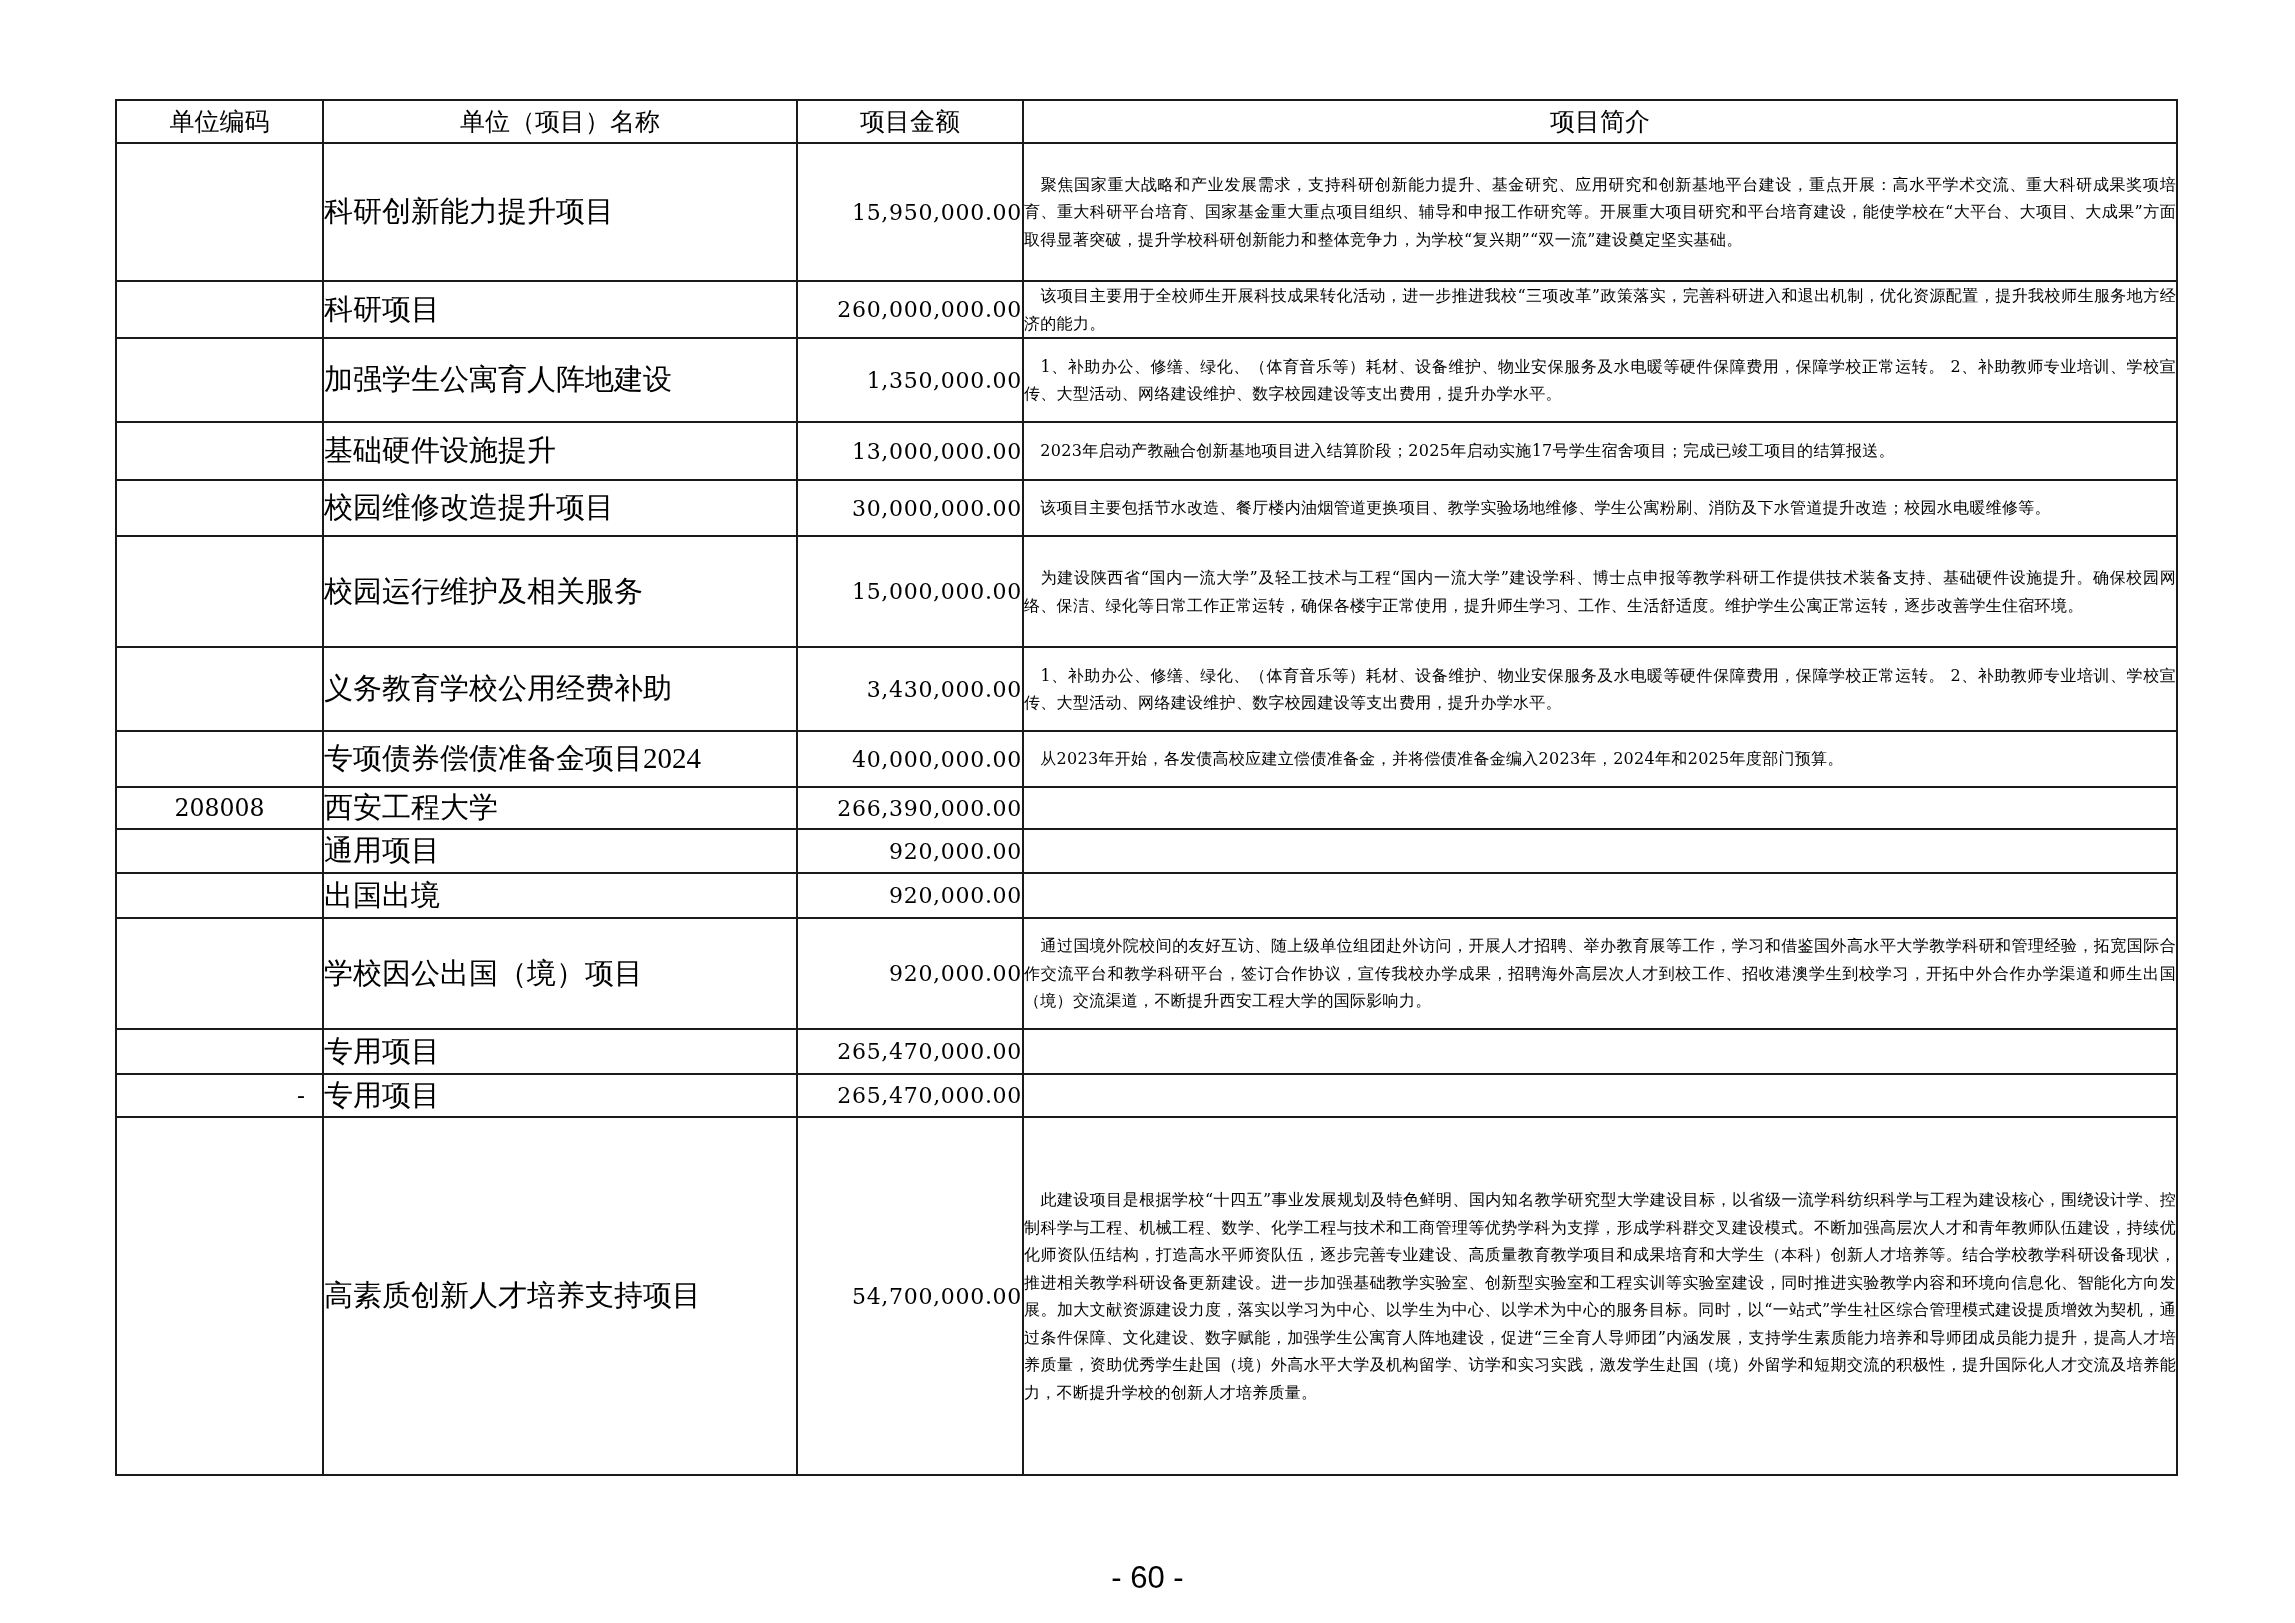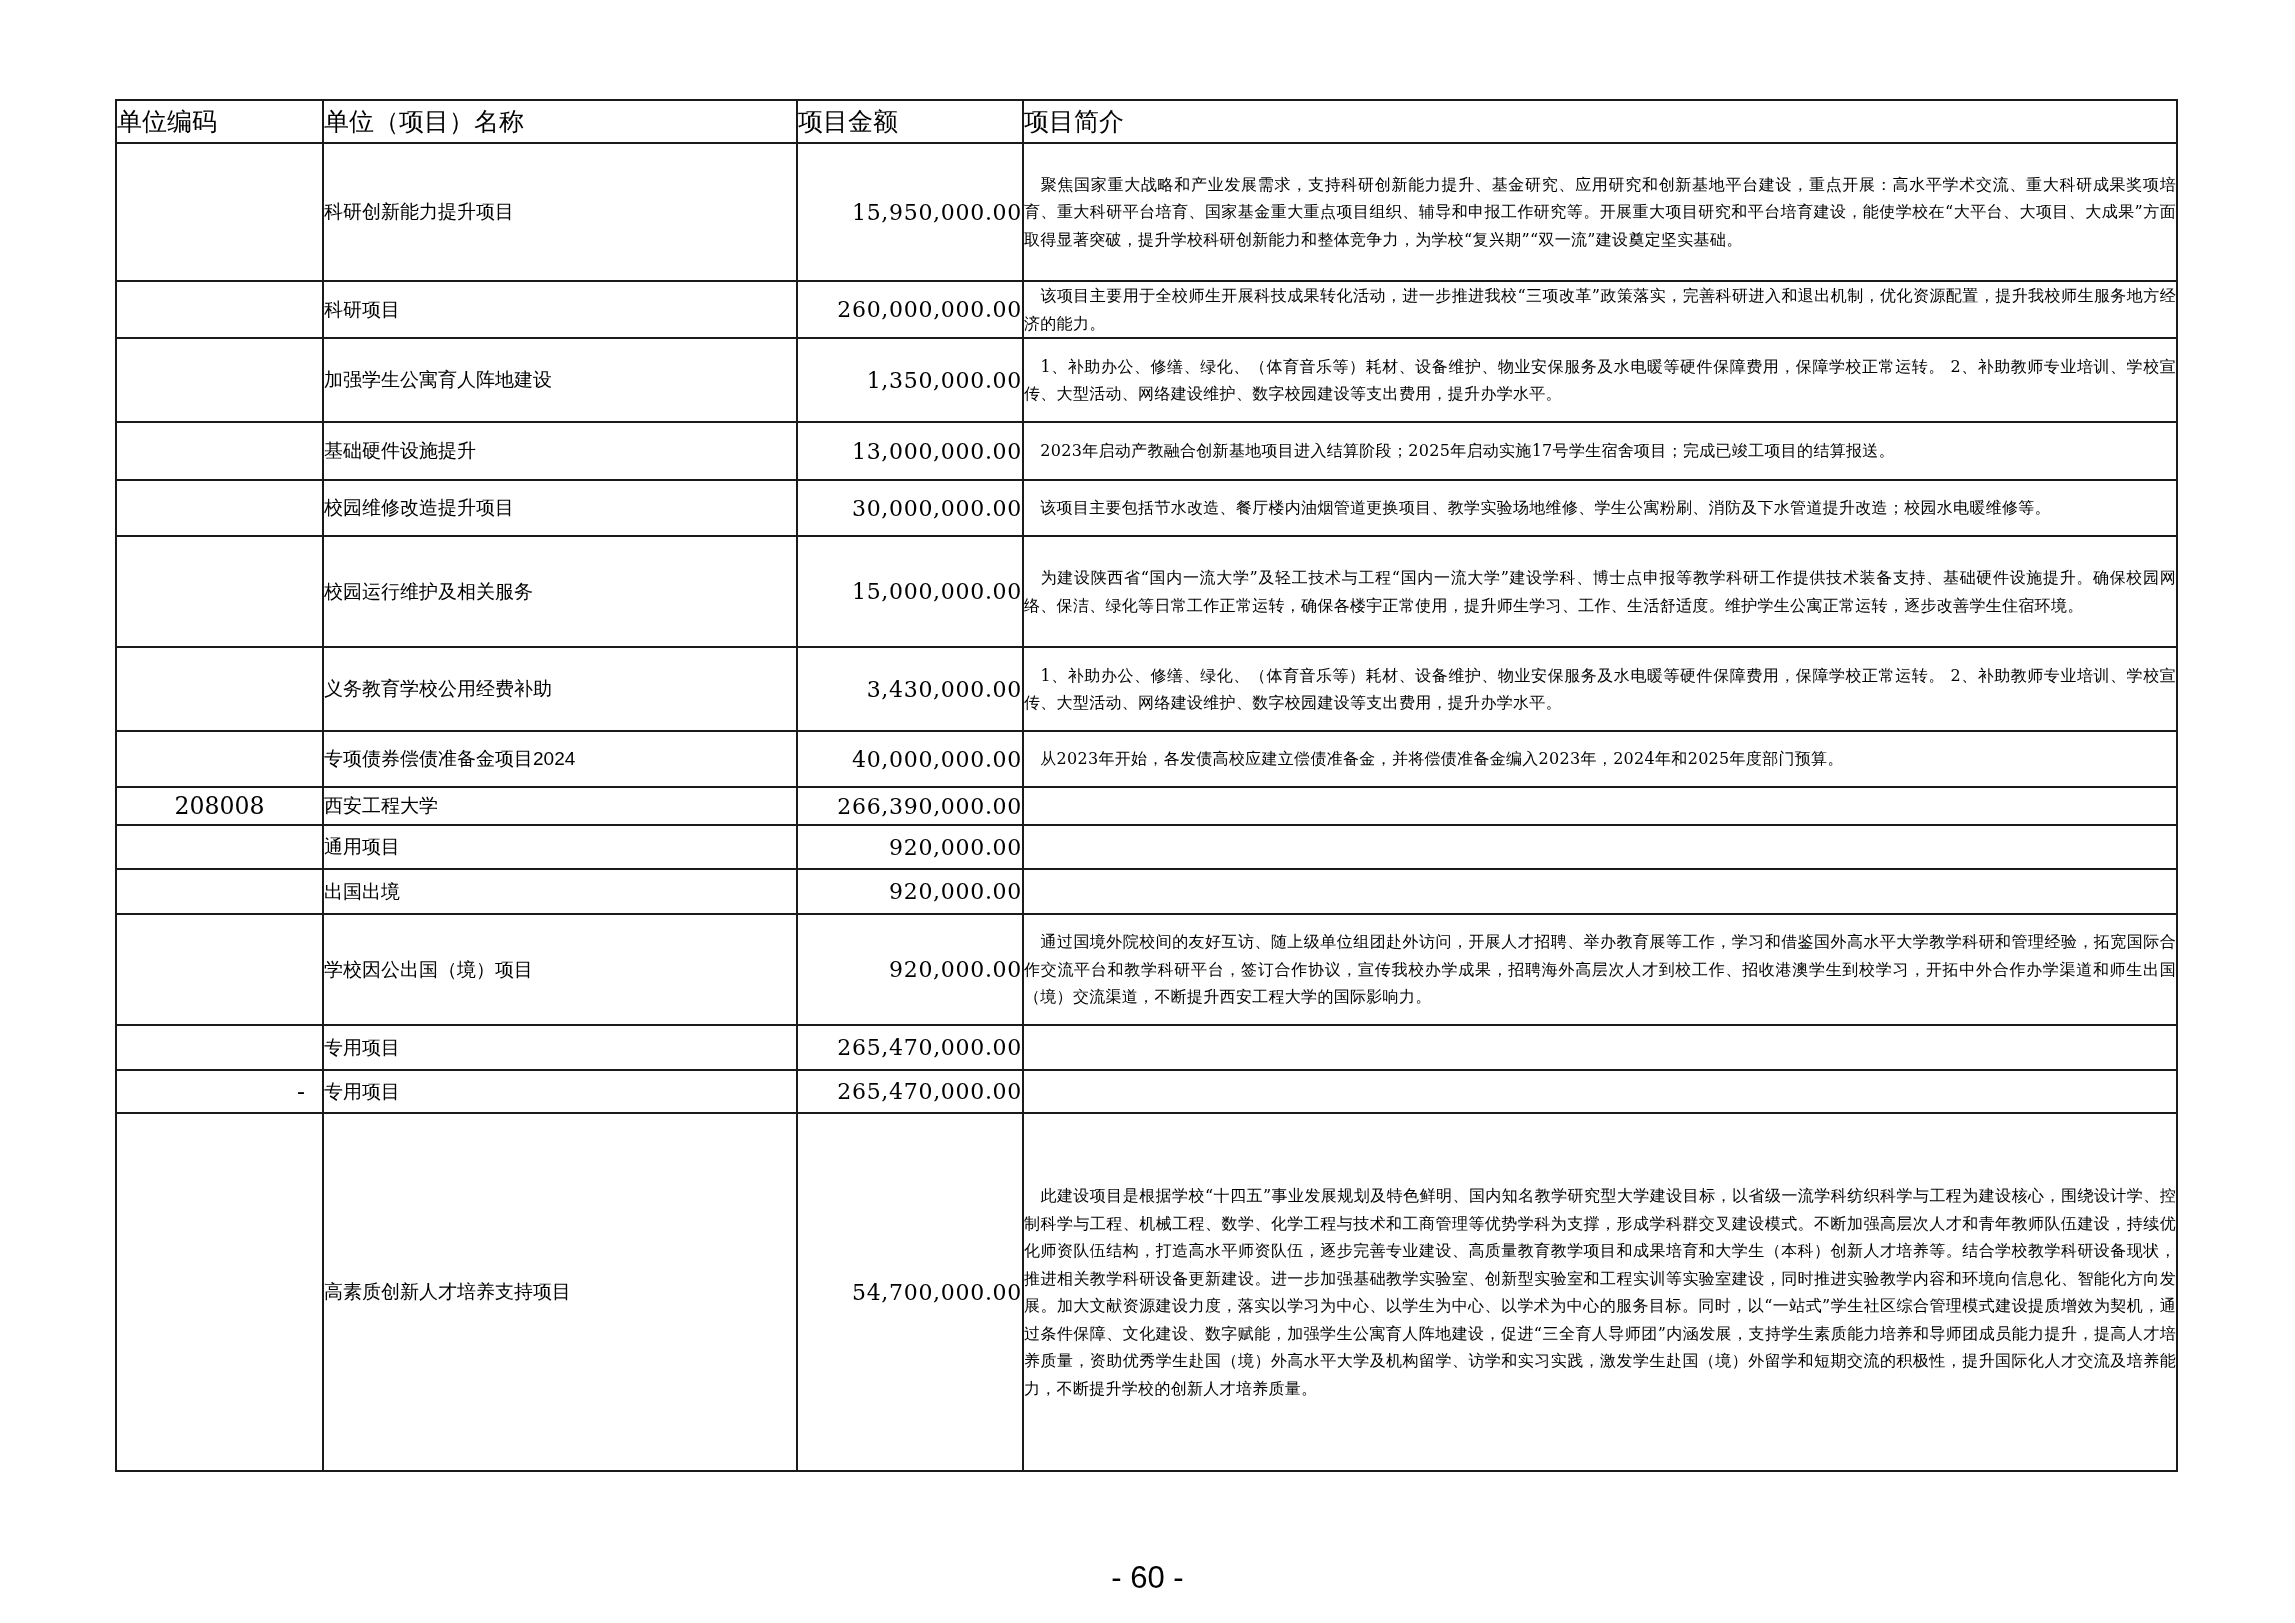--- a/index.html
+++ b/index.html
@@ -18,31 +18,31 @@
   table.budget th, table.budget td {
     border: 2px solid #1a1a1a;
     padding: 0;
     vertical-align: middle;
     overflow: hidden;
   }
   table.budget th {
     font-family: "DejaVu Sans", "Liberation Sans", sans-serif;
     font-weight: normal;
     font-size: 25px;
-    text-align: left;
+    text-align: center;
     height: 41px;
   }
   td.code {
     font-family: "DejaVu Serif", "Liberation Serif", serif;
     font-size: 23.6px; text-align: center;
   }
   td.code.dash { text-align: right; padding-right: 17px; }
   td.name {
-    font-family: Liberation Sans, sans-serif;
-    font-size: 19px; text-align: left; padding-left: 14.4px;
+    font-family: Liberation Serif, serif;
+    font-size: 29px; text-align: left; padding-left: 14.4px;
   }
   td.amount {
     font-family: "DejaVu Serif", "Liberation Serif", serif;
     font-size: 22px; text-align: right; padding-right: 0;
     letter-spacing: 0.7px; white-space: nowrap;
   }
   td.desc {
     font-family: "DejaVu Serif", "Liberation Serif", serif;
     font-size: 16px; line-height: 27.5px;
     text-align: justify; padding: 0 2.6px 0 1.3px;

